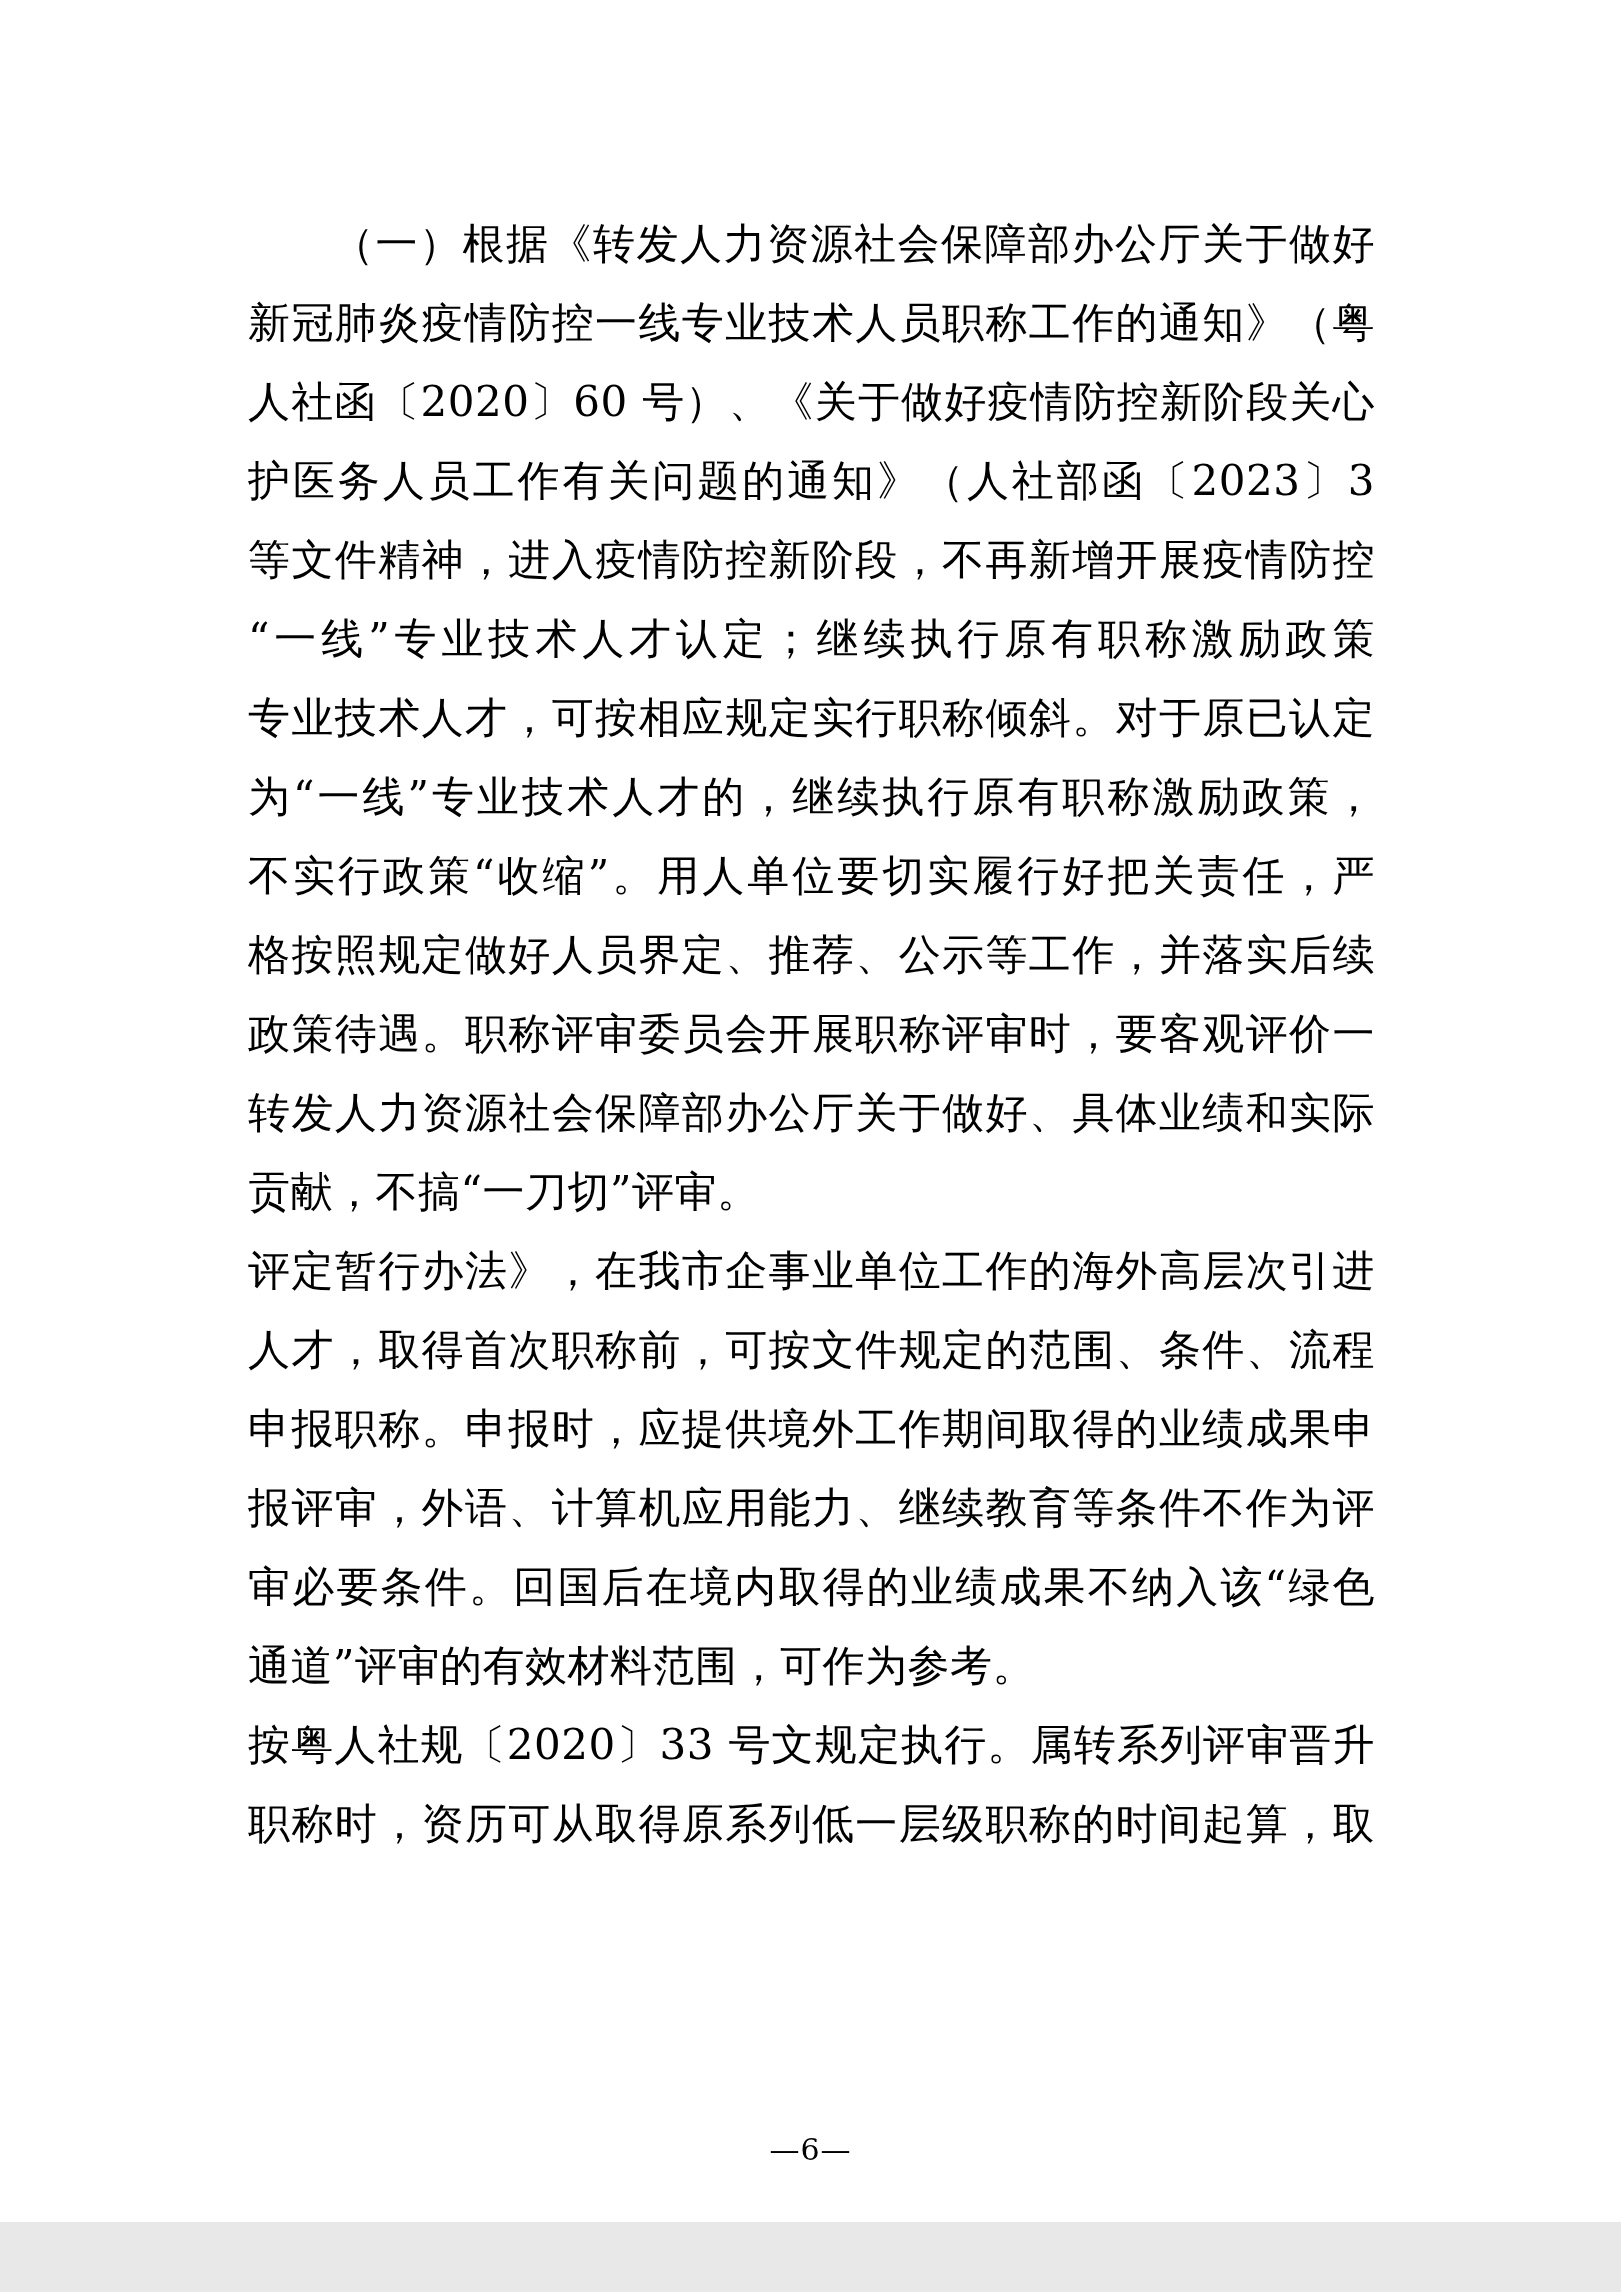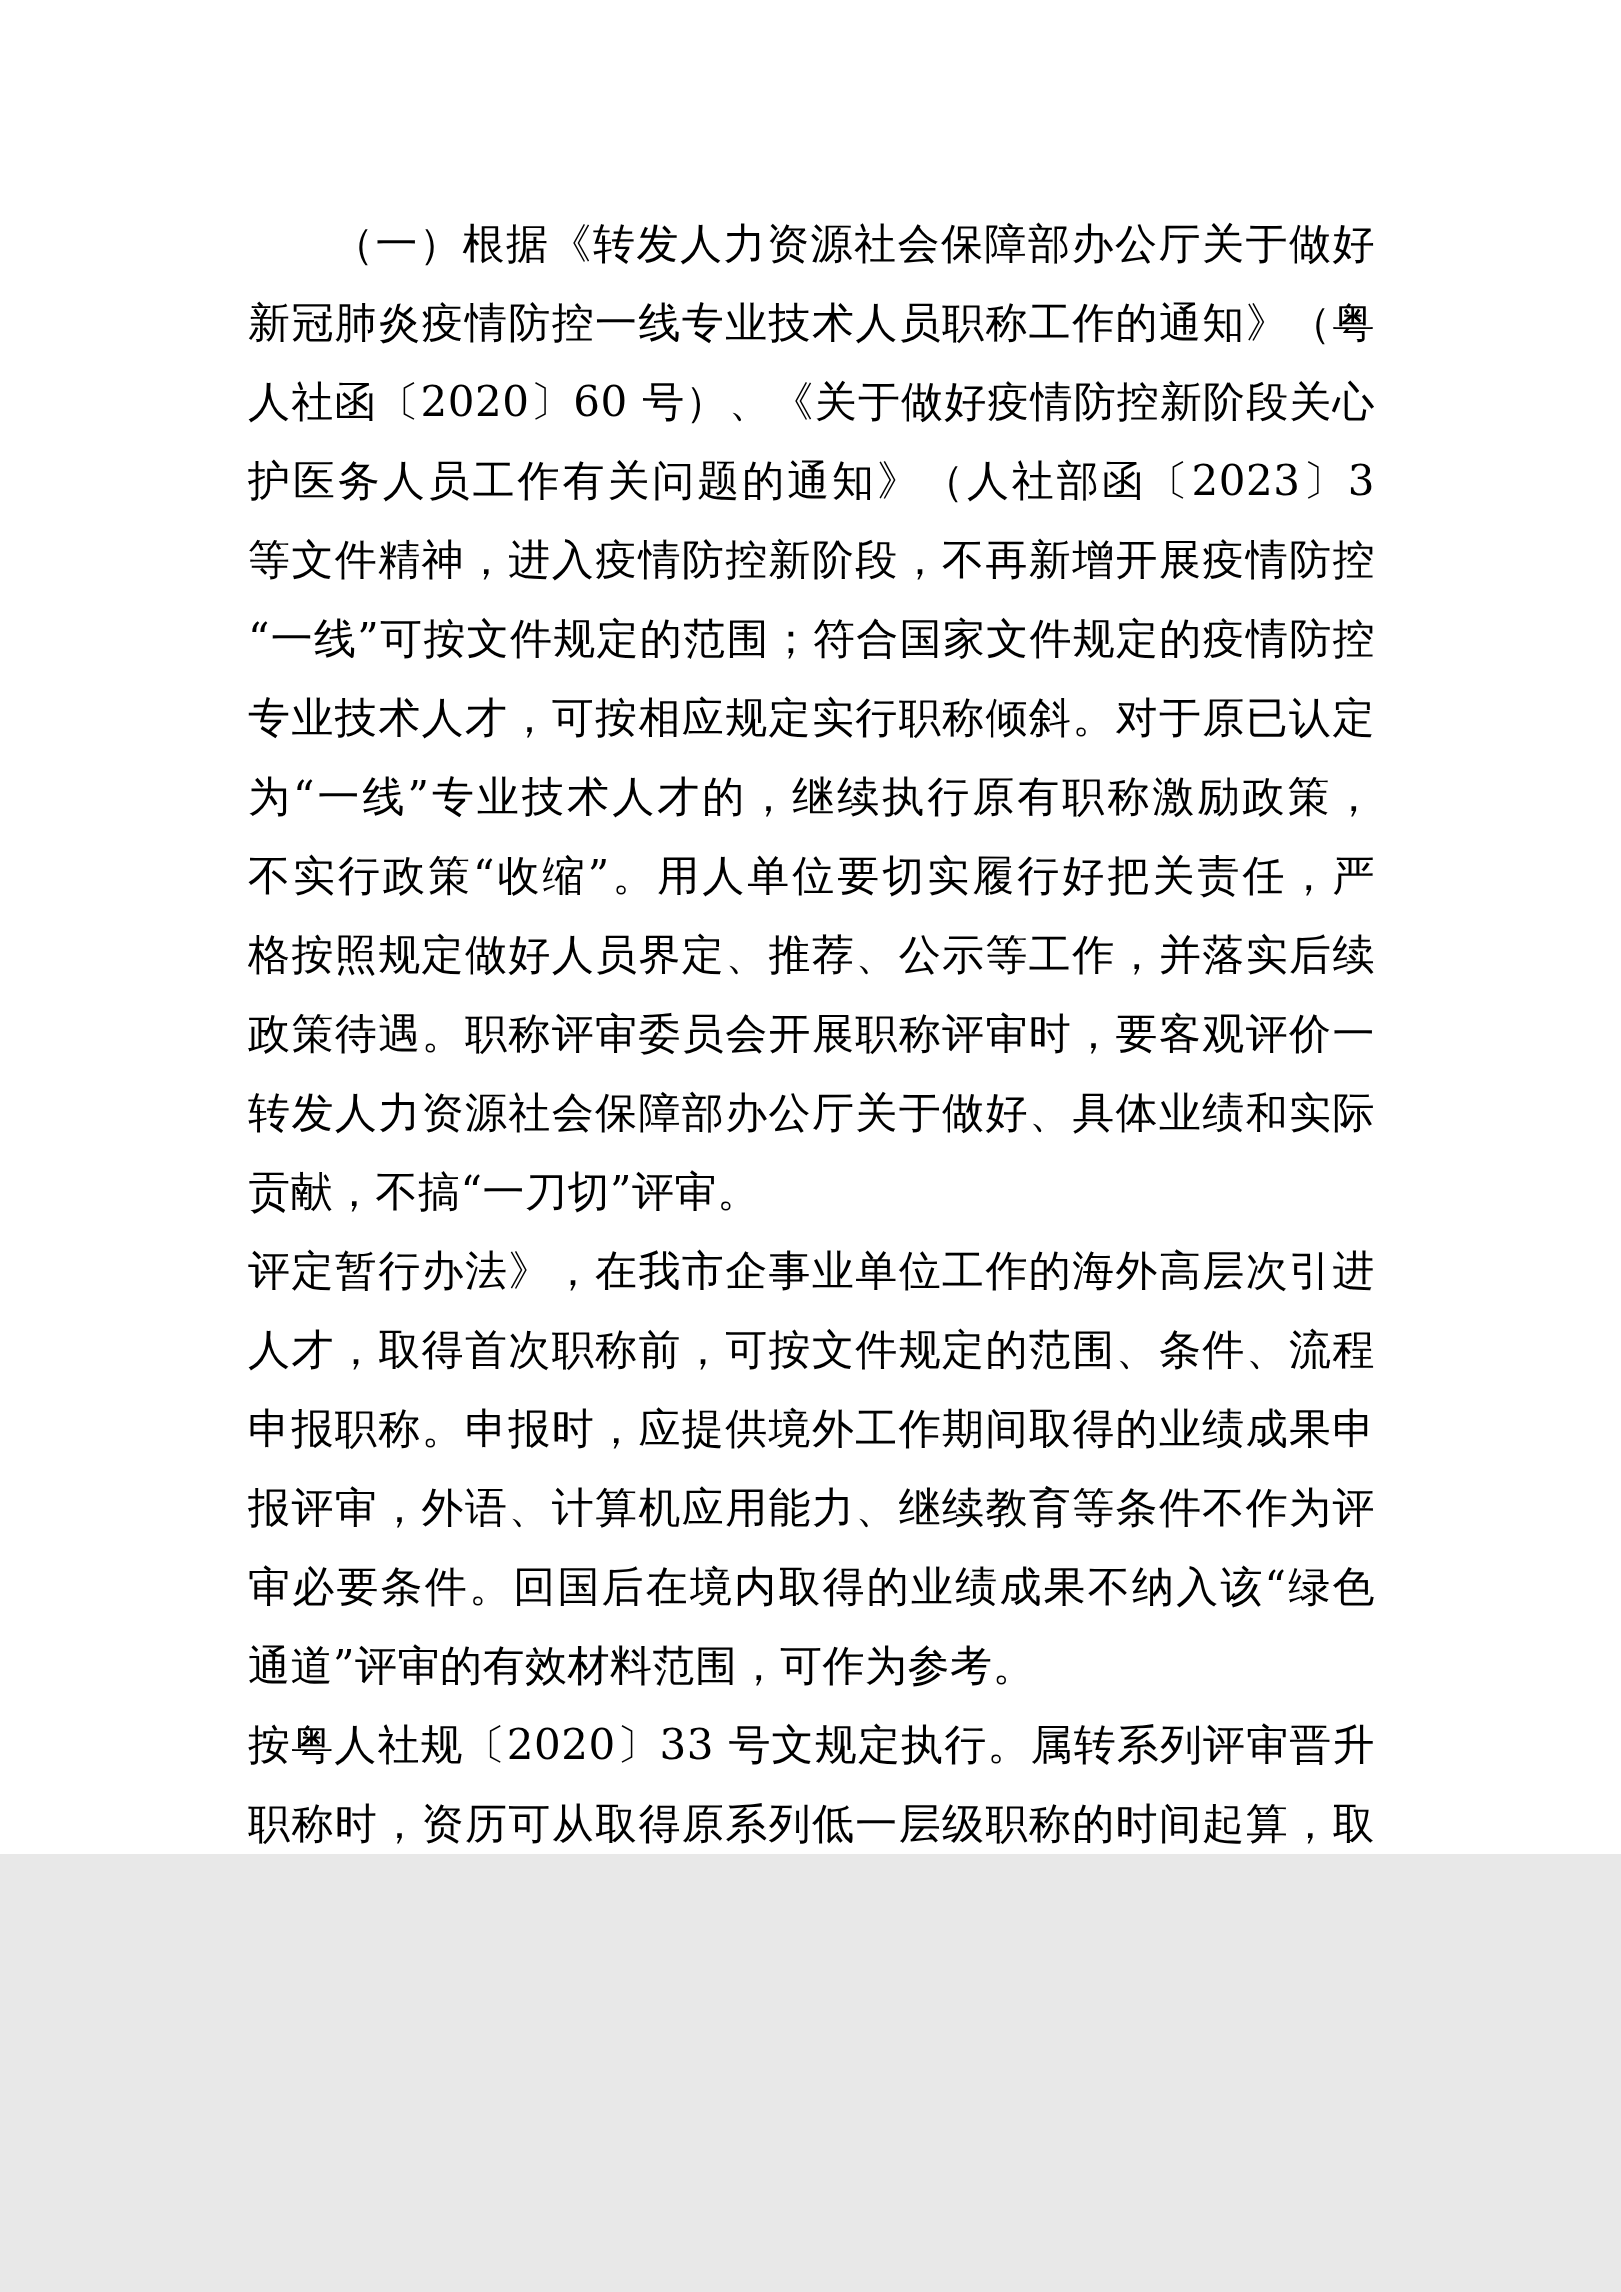--- a/index.html
+++ b/index.html
@@ -3,21 +3,21 @@
 <meta charset="utf-8">
 <style>
   html, body {
     margin: 0;
     padding: 0;
     background: #e8e8e8;
   }
   .page {
     position: relative;
     width: 1621px;
-    height: 1854px;
+    height: 2222px;
     margin: 0 auto;
     background: #ffffff;
     color: #000000;
     font-family: "DejaVu Serif", "Liberation Serif", serif;
     overflow: hidden;
   }
   .text-block {
     position: absolute;
     left: 248px;
     top: 204px;
@@ -61,21 +61,21 @@
 <div class="page">
 
   <div class="text-block">
 
     <div class="para">
       <div class="line line--indent">（一）根据《转发人力资源社会保障部办公厅关于做好</div>
       <div class="line">新冠肺炎疫情防控一线专业技术人员职称工作的通知》（粤</div>
       <div class="line">人社函〔2020〕60 号）、《关于做好疫情防控新阶段关心爱</div>
       <div class="line">护医务人员工作有关问题的通知》（人社部函〔2023〕3 号）</div>
       <div class="line">等文件精神，进入疫情防控新阶段，不再新增开展疫情防控</div>
-      <div class="line">“一线”可按文件规定的范围；符合国家文件规定的疫情防控</div>
+      <div class="line">“一线”专业技术人才认定；继续执行原有职称激励政策</div>
       <div class="line">专业技术人才，可按相应规定实行职称倾斜。对于原已认定</div>
       <div class="line">为“一线”专业技术人才的，继续执行原有职称激励政策，</div>
       <div class="line">不实行政策“收缩”。用人单位要切实履行好把关责任，严</div>
       <div class="line">格按照规定做好人员界定、推荐、公示等工作，并落实后续</div>
       <div class="line">政策待遇。职称评审委员会开展职称评审时，要客观评价一</div>
       <div class="line">转发人力资源社会保障部办公厅关于做好、具体业绩和实际</div>
       <div class="line line--end">贡献，不搞“一刀切”评审。</div>
     </div>
 
     <div class="para">

